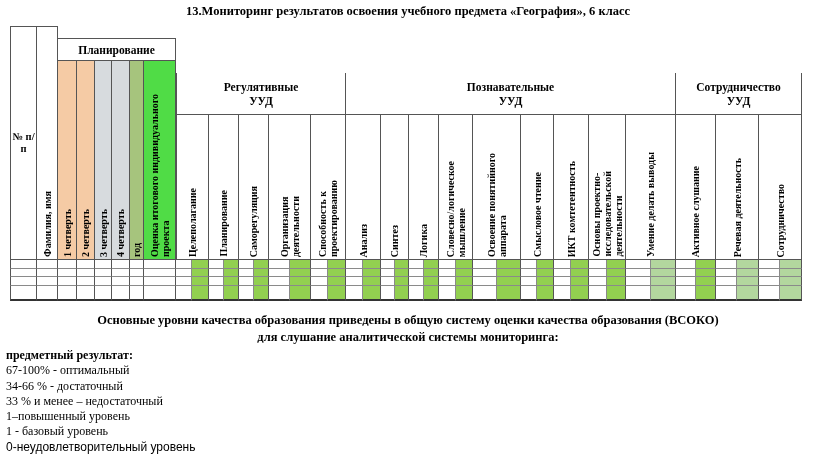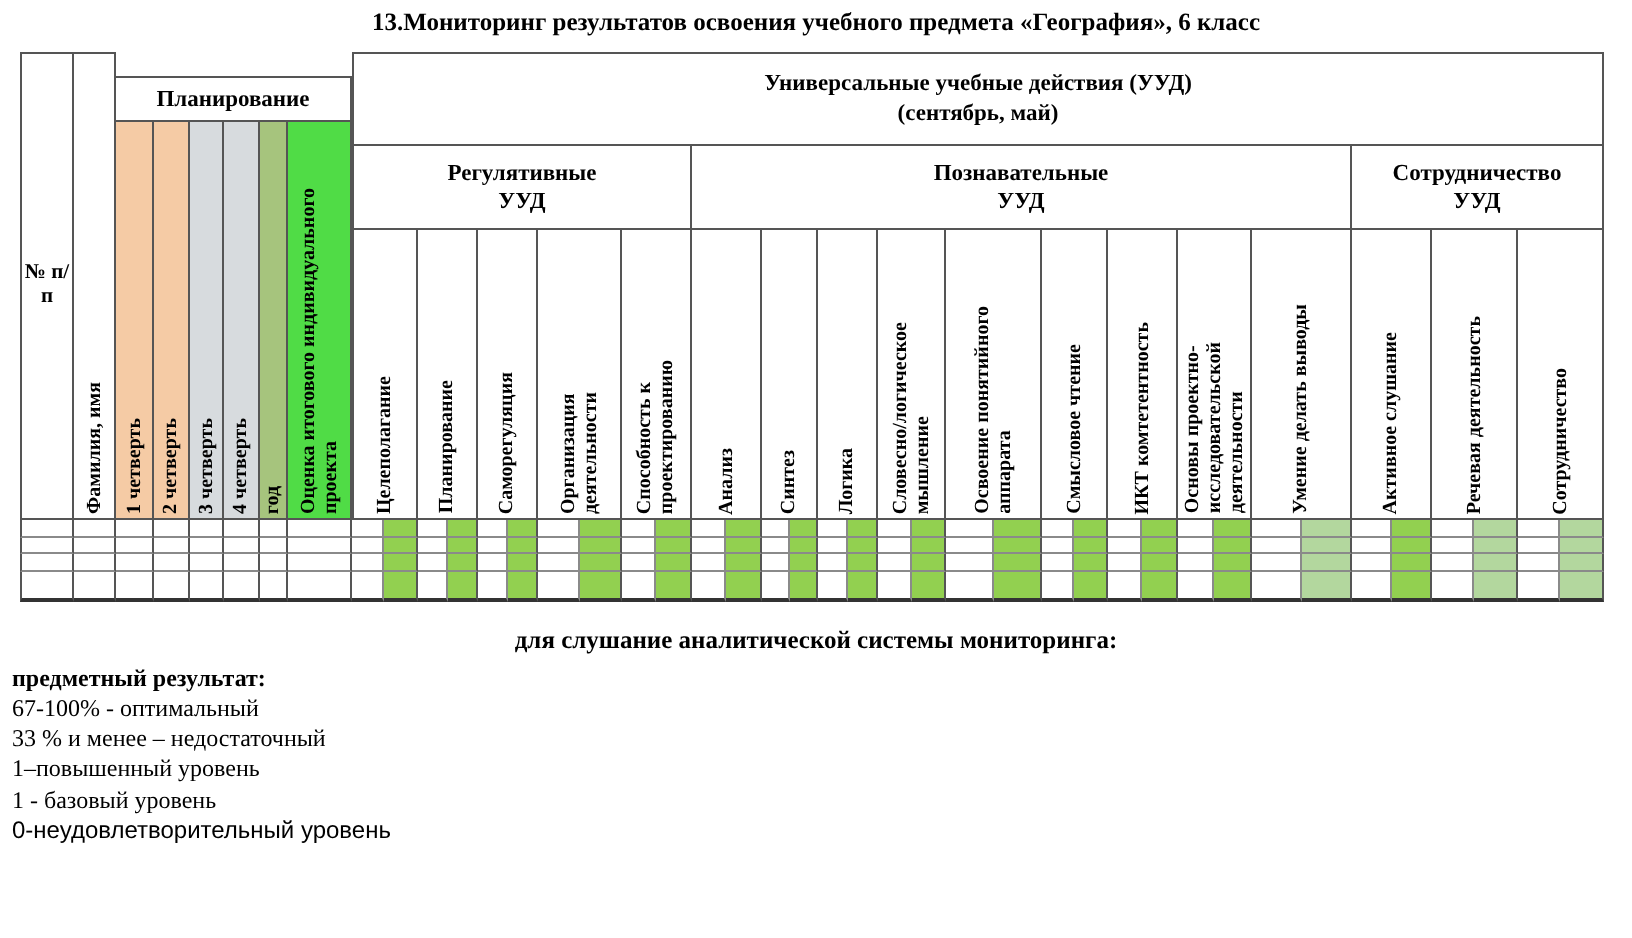--- a/index.html
+++ b/index.html
@@ -44,24 +44,20 @@
   <div class="tbl">
     <div class="c bt bl numcell">
       <span class="htext">№ п/п</span>
     </div>
     <div class="c bt namecell">
       <span class="vwrap">
           <span class="vtext">Фамилия, имя</span>
         </span>
     </div>
     <div class="c bt obcell">Планирование</div>
-    <div class="c bt bl uudcell">
-      <div>Универсальные учебные действия (УУД)</div>
-      <div>(сентябрь, май)</div>
-    </div>
 
   <div class="c" style="left: 48px; top: 35px; width: 19px; height: 199px; background: rgb(245, 203, 165);">
         <span class="vwrap">
           <span class="vtext">1 четверть</span>
         </span>
       </div>
       <div class="c" style="left: 67px; top: 35px; width: 18px; height: 199px; background: rgb(245, 203, 165);">
         <span class="vwrap">
           <span class="vtext">2 четверть</span>
         </span>
@@ -348,23 +344,25 @@
       <div class="c soft b2" style="left: 641px; top: 260px; width: 25px; height: 15px; background: rgb(179, 215, 158);"></div>
       <div class="c soft half b2" style="left: 666px; top: 260px; width: 20px; height: 15px;"></div>
       <div class="c soft b2" style="left: 686px; top: 260px; width: 20px; height: 15px; background: rgb(146, 208, 80);"></div>
       <div class="c soft half b2" style="left: 706px; top: 260px; width: 21px; height: 15px;"></div>
       <div class="c soft b2" style="left: 727px; top: 260px; width: 22px; height: 15px; background: rgb(179, 215, 158);"></div>
       <div class="c soft half b2" style="left: 749px; top: 260px; width: 21px; height: 15px;"></div>
       <div class="c soft b2" style="left: 770px; top: 260px; width: 22px; height: 15px; background: rgb(179, 215, 158);"></div>
     </div>
 
   <div class="notes">
+    <div class="ncenter">Основные уровни качества образования приведены в общую систему оценки качества образования (ВСОКО)</div>
     <div class="ncenter">для слушание аналитической системы мониторинга:</div>
     <div class="nlist">
       <div class="nitem nbold">предметный результат:</div>
       <div class="nitem">67-100% - оптимальный</div>
+      <div class="nitem">34-66 % - достаточный</div>
       <div class="nitem">33 % и менее – недостаточный</div>
       <div class="nitem">1–повышенный уровень</div>
       <div class="nitem">1 - базовый уровень</div>
       <div class="nitem nsans">0-неудовлетворительный уровень</div>
     </div>
   </div>
 </div>
 
 </body></html>

